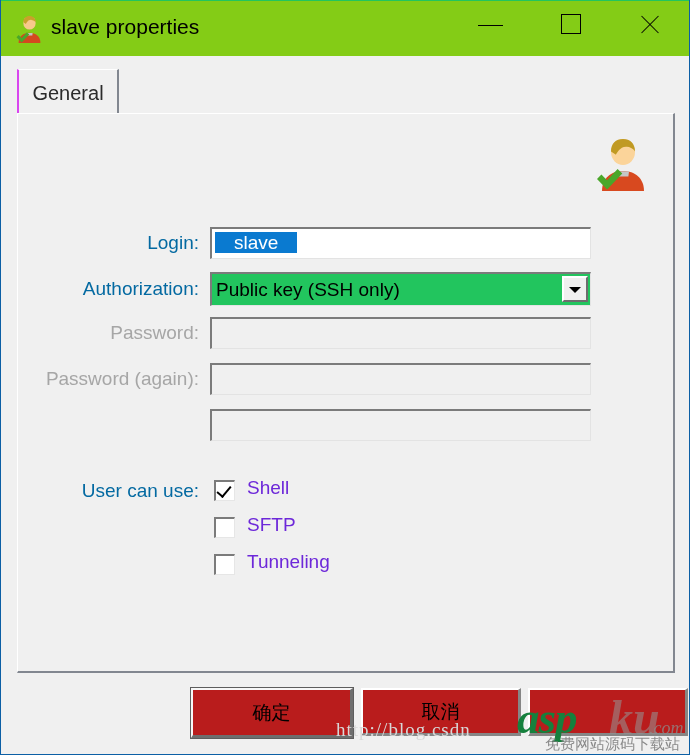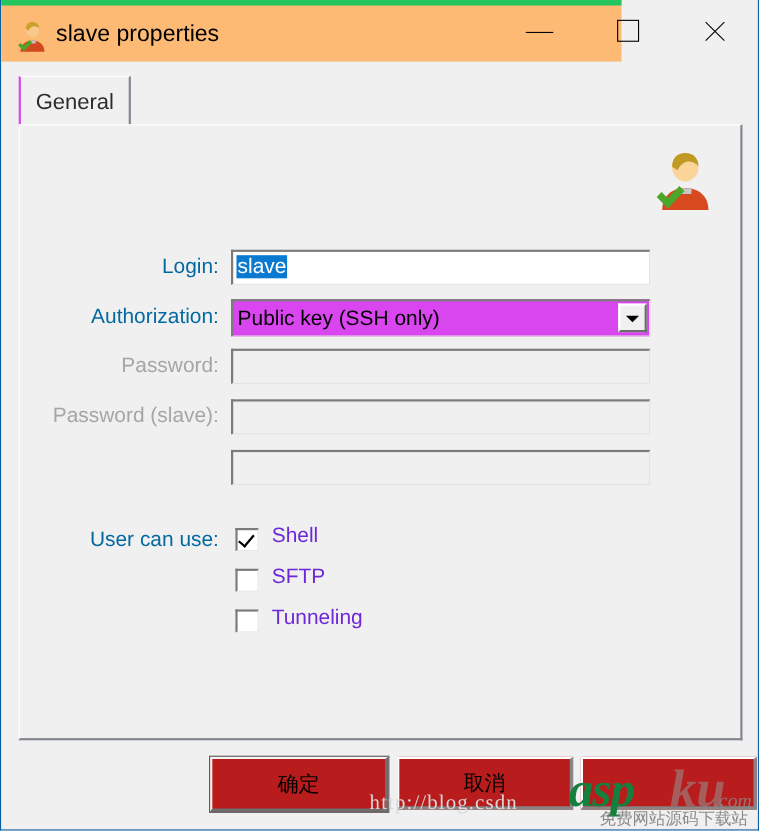--- a/index.html
+++ b/index.html
@@ -24,24 +24,24 @@
     border: 1px solid #0c5fa5;
     border-top: none;
     background: #f0f0f0;
     overflow: hidden;
   }
 
   
   .titlebar {
     position: absolute;
     left: 0; top: 0;
-    width: 564px;
+    width: 690px;
     height: 56px;
-    background: #fdba74;
-    border-top: 5px solid #22c55e;
+    background: #84cc16;
+    border-top: 1px solid #22c55e;
     box-sizing: border-box;
   }
   .title-icon {
     position: absolute;
     left: 13px; top: 13px;
     width: 30px; height: 30px;
   }
   .title-text {
     position: absolute;
     left: 50px; top: 14px;
@@ -169,31 +169,31 @@
     overflow: hidden;
     white-space: nowrap;
   }
   .textbox.disabled {
     background: #f0f0f0;
     color: #a6a6a6;
   }
   .sel {
     background: #0a7ad0;
     color: #ffffff;
-    padding: 0 1px;
+    padding: 0 19px;
   }
 
   
   .combobox {
     position: absolute;
     left: 209px;
     width: 381px;
     height: 34px;
     box-sizing: border-box;
-    background: #d946ef;
+    background: #22c55e;
     border-top: 2px solid #7b7b7b;
     border-left: 2px solid #7b7b7b;
     border-right: 1px solid #e3e3e3;
     border-bottom: 1px solid #e3e3e3;
   }
   .combo-value {
     position: absolute;
     left: 4px; top: 2px;
     font-size: 19px;
     color: #000;
@@ -396,21 +396,21 @@
   <div class="combobox" style="top:272px;">
     <span class="combo-value">Public key (SSH only)</span>
     <span class="combo-btn">
       <span class="combo-arrow"></span>
     </span>
   </div>
 
   <div class="form-label lbl-col disabled" style="top:322px;">Password:</div>
   <div class="textbox disabled" style="top:317px;"><span></span></div>
 
-  <div class="form-label lbl-col disabled" style="top:368px;">Password (slave):</div>
+  <div class="form-label lbl-col disabled" style="top:368px;">Password (again):</div>
   <div class="textbox disabled" style="top:363px;"><span></span></div>
 
   <div class="textbox disabled" style="top:409px;"><span></span></div>
 
   <div class="form-label lbl-col" style="top:480px;">User can use:</div>
 
   <div class="cb-row" style="top:480px;">
     <span class="checkbox">
       <span class="check-mark"></span>
     </span>

